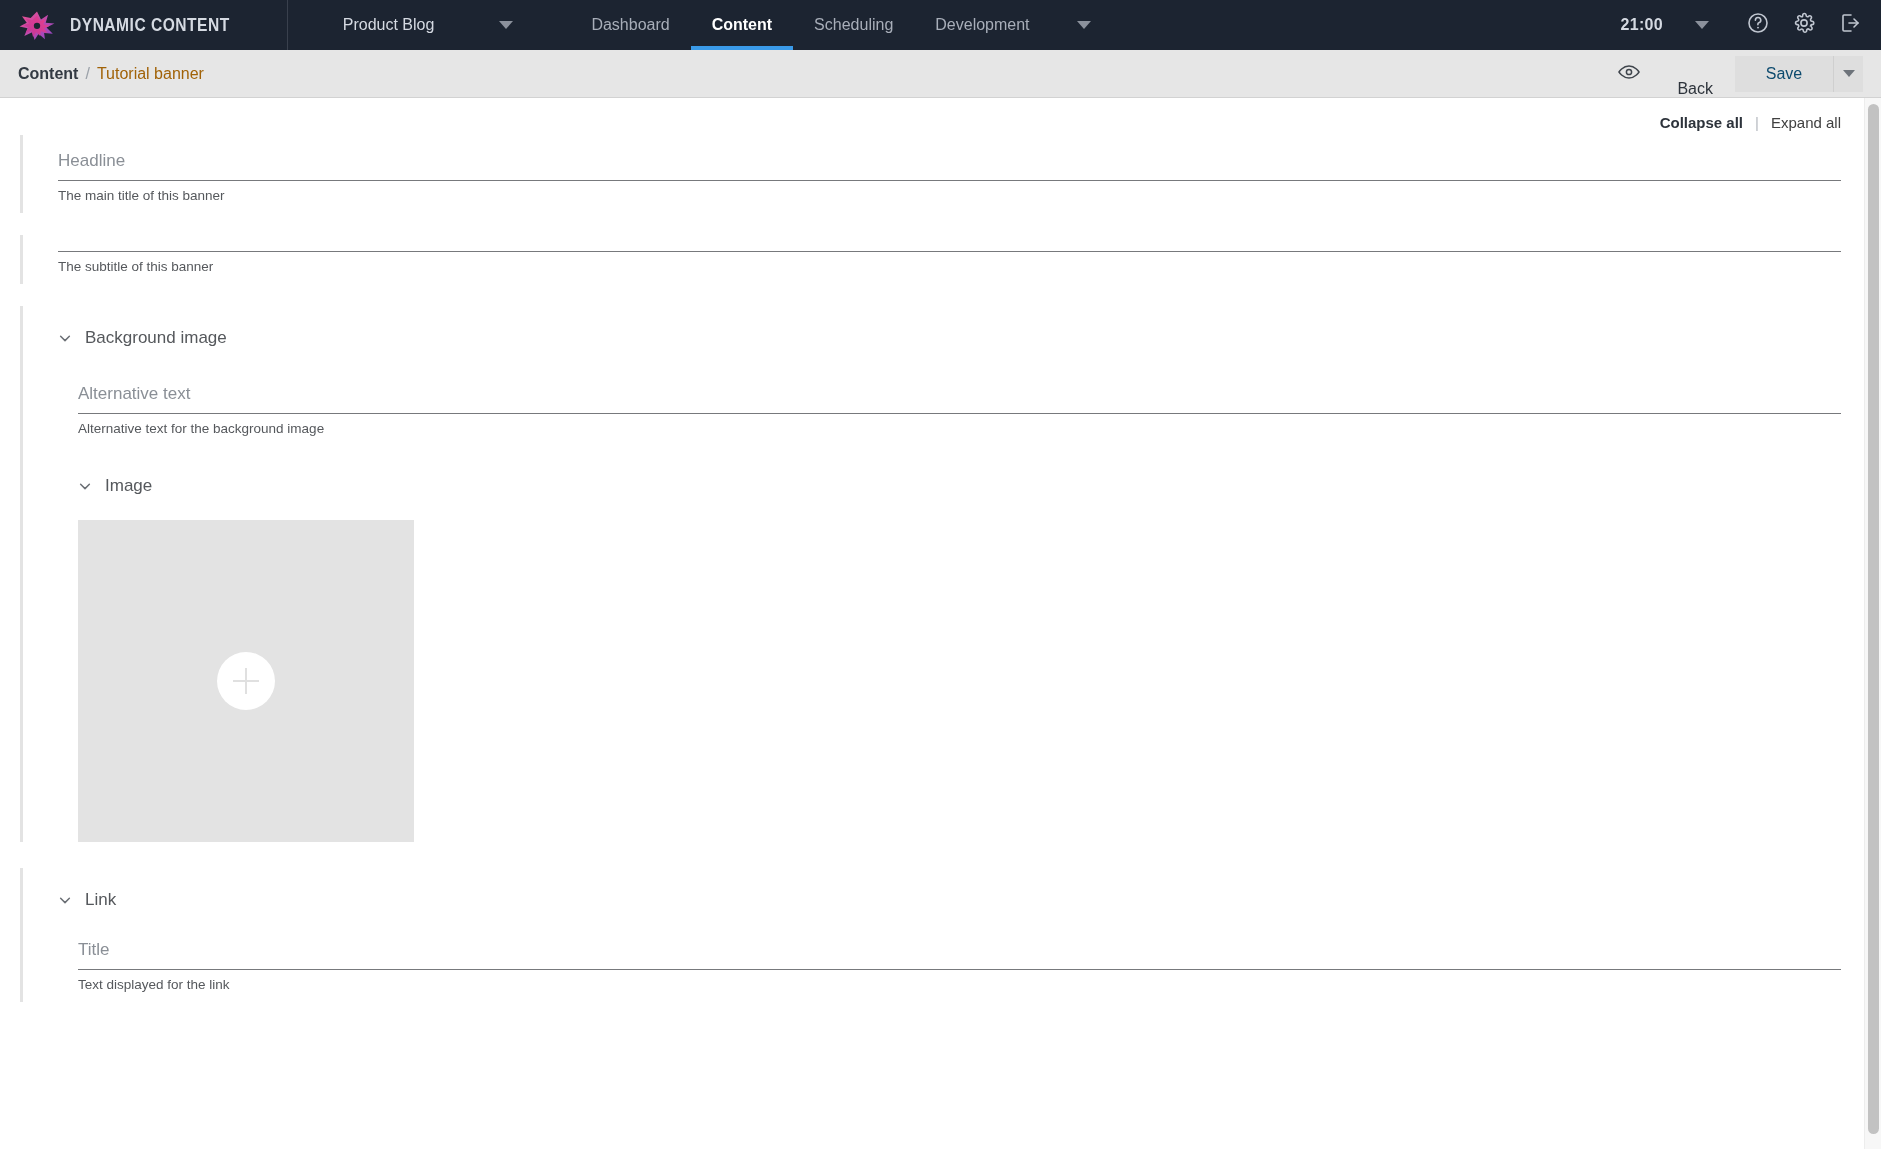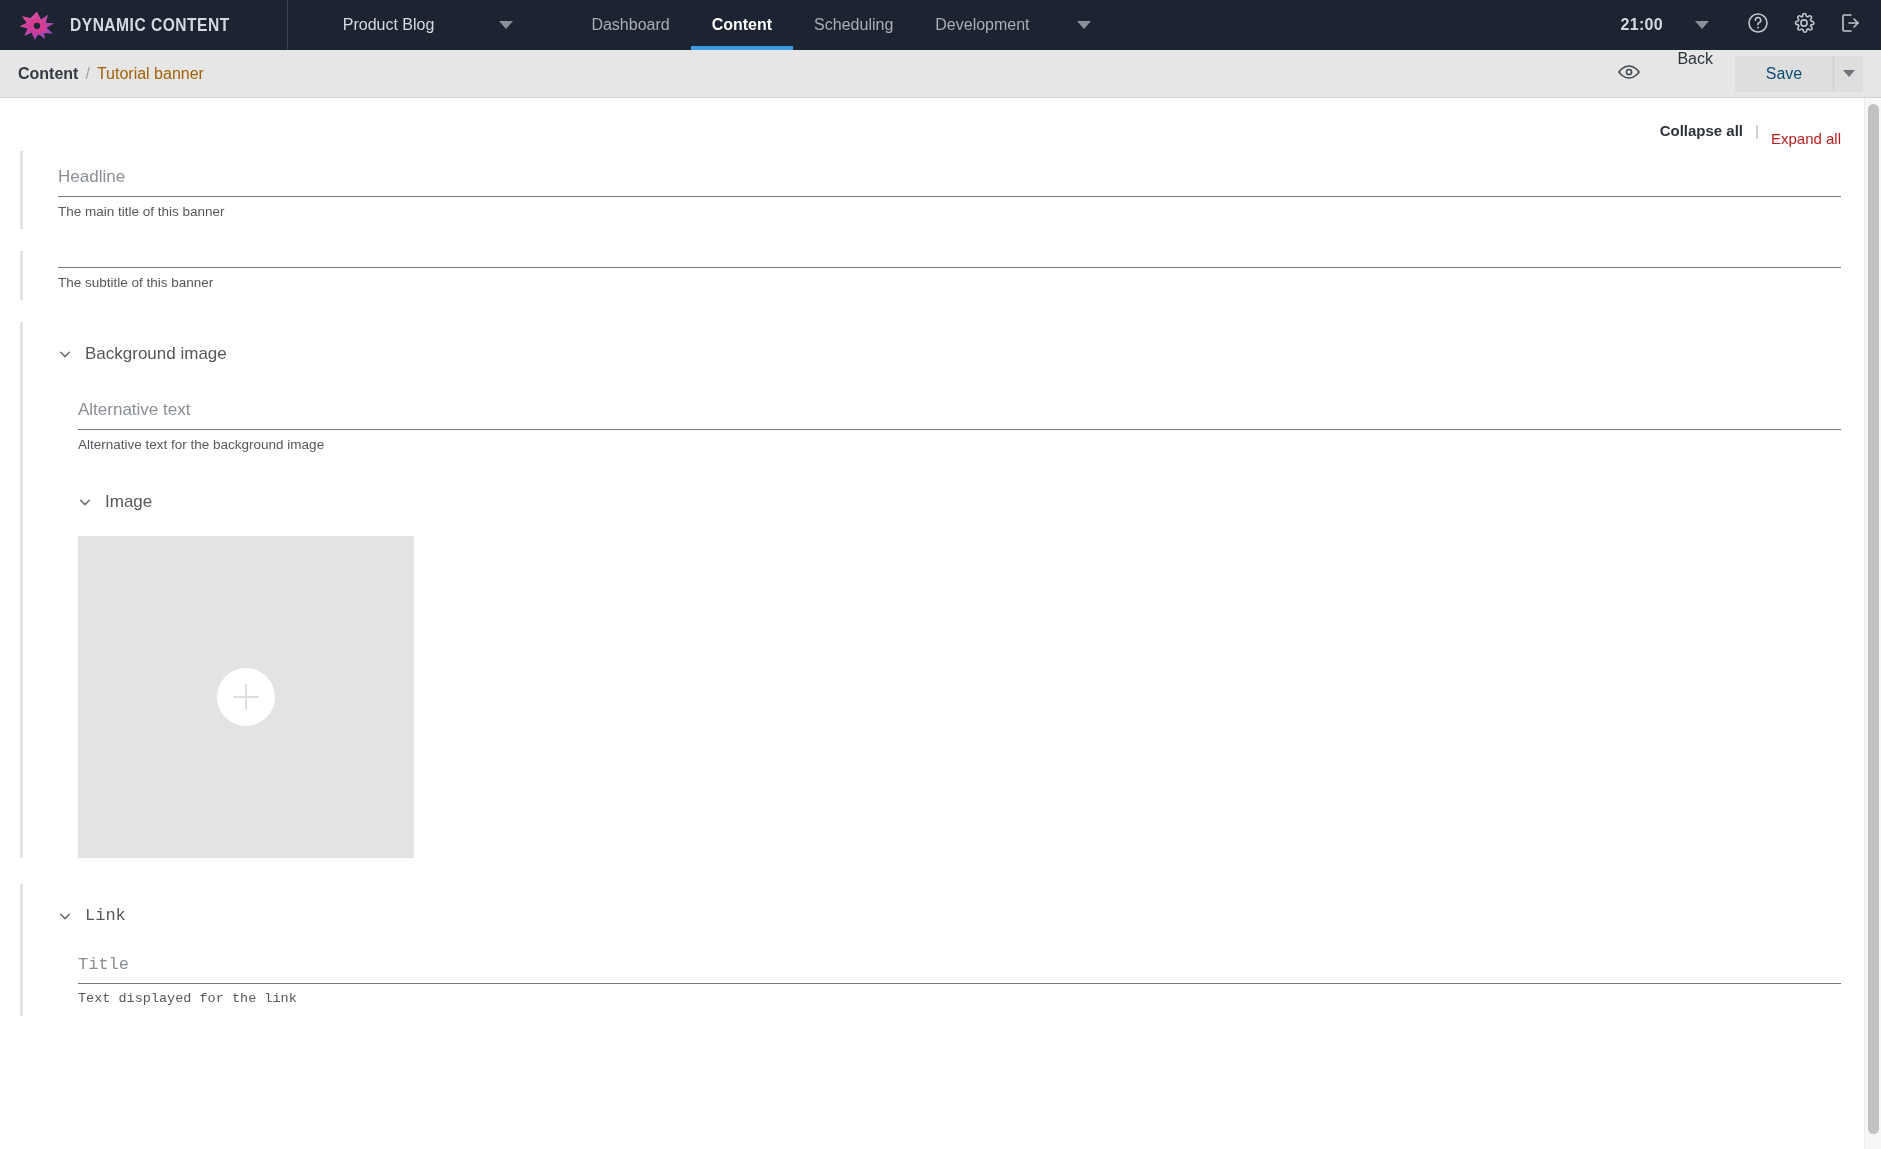--- a/index.html
+++ b/index.html
@@ -101,21 +101,21 @@
   .crumb-root { color: #333a43; font-weight: bold; cursor: pointer; }
   .crumb-sep { color: #9aa0a8; margin: 0 7px; }
   .crumb-leaf { color: #a16207; }
   .subbar-right {
     position: absolute; right: 0; top: 0; bottom: 0;
     display: flex; align-items: center; gap: 0;
   }
   .eye-btn { display:flex; align-items:center; justify-content:center; width: 52px; height: 48px; cursor: pointer; }
   .back-btn {
     font-size: 16px; color: #2d333b; padding: 0 22px; cursor: pointer;
-    height: 48px; display: flex; align-items: flex-start;
+    height: 48px; display: flex; align-items: flex-end;
   }
   .save-btn {
     background: #dedede; color: #0c4a6e;
     font-size: 16px; height: 36px; min-width: 98px;
     display: flex; align-items: center; justify-content: center;
     cursor: default;
   }
   .save-caret-btn {
     background: #dedede; width: 30px; height: 36px;
     display: flex; align-items: center; justify-content: center;
@@ -135,21 +135,21 @@
     background: #ffffff;
     overflow: hidden;
   }
   .collapse-row {
     display: flex; align-items: center; justify-content: flex-end;
     padding: 16px 40px 4px 8px;
     font-size: 15px;
   }
   .collapse-all { color: #2d333b; font-weight: bold; cursor: pointer; }
   .collapse-pipe { color: #b6bac0; margin: 0 12px; }
-  .expand-all { color: #b91c1c; cursor: default; margin-top: 16px; }
+  .expand-all { color: #404040; cursor: default; }
 
   .form { padding: 0 0 0 0; }
 
   
   .group {
     position: relative;
     padding-left: 38px;
     margin-left: 20px;
   }
   .group::before {
@@ -395,21 +395,21 @@
         </div>
 
         <div class="img-placeholder">
           <div class="img-add-circle">
             <span class="plus"></span>
           </div>
         </div>
       </div>
     </div>
 
-    <div class="group" style="margin-top:26px;font-family:Liberation Mono, monospace;">
+    <div class="group" style="margin-top:26px;">
       <div class="section-head">
         <span>
           <svg class="chev" viewBox="0 0 16 16" fill="none" stroke="#6b6f75" stroke-width="1.7" stroke-linecap="round" stroke-linejoin="round">
             <path d="M3 6l5 5 5-5"></path>
           </svg>
         </span>
         <span class="section-title">Link</span>
       </div>
 
       <div class="group nested">

